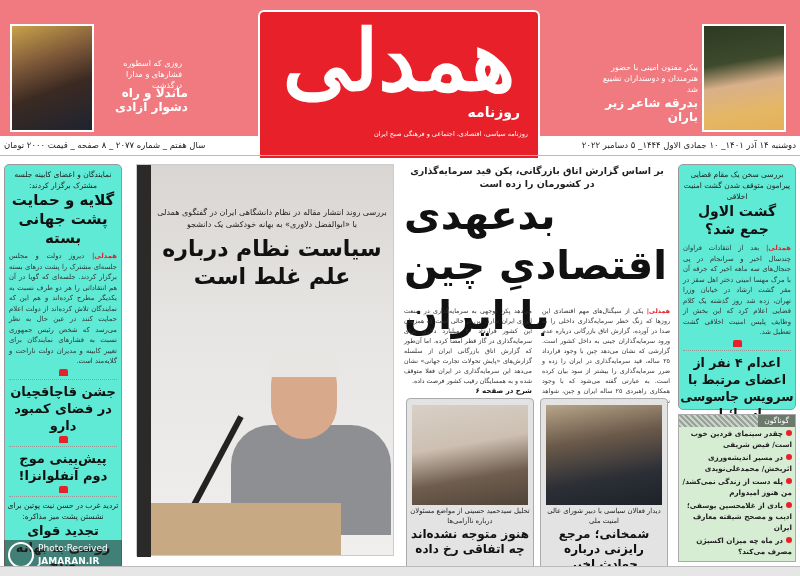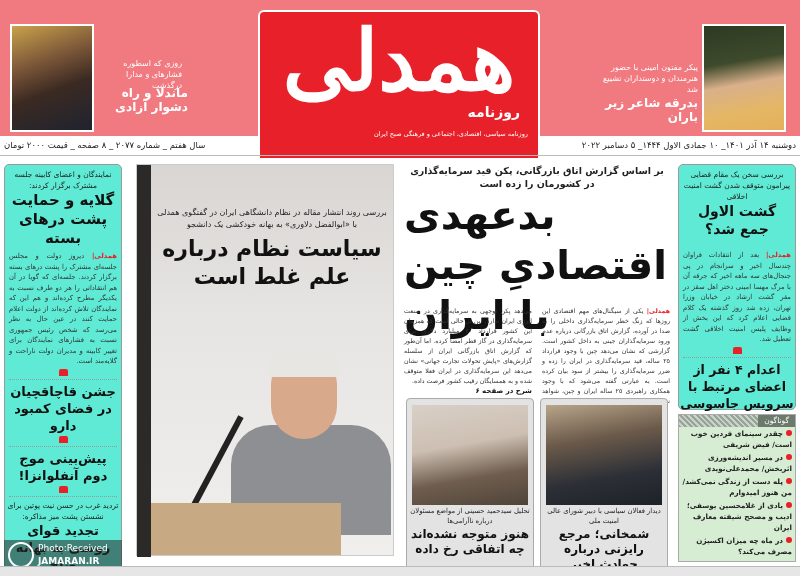--- a/index.html
+++ b/index.html
@@ -106,21 +106,21 @@
   </div>
 
   <div id="strip">
     <span id="strip-right">دوشنبه ۱۴ آذر ۱۴۰۱_ ۱۰ جمادی الاول ۱۴۴۴_ ۵ دسامبر ۲۰۲۲</span>
     <span id="strip-left">سال هفتم _ شماره ۲۰۷۷ _ ۸ صفحه _ قیمت ۲۰۰۰ تومان</span>
   </div>
 
   <div id="left-col" class="col-box">
     <div style="padding:4px 4px 0">
       <div class="kick">نمایندگان و اعضای کابینه جلسه مشترک برگزار کردند:</div>
-      <div class="head big">گلایه و حمایت پشت درهای بسته</div>
+      <div class="head big">گلایه و حمایت پشت جهانی بسته</div>
       <div class="body" style="margin-top:3px"><span class="brand">همدلی|</span> <span>دیروز دولت و مجلس جلسه‌ای مشترک را پشت درهای بسته برگزار کردند. جلسه‌ای که گویا در آن هم انتقاداتی را هر دو طرف نسبت به یکدیگر مطرح کرده‌اند و هم این که نمایندگان تلاش کرده‌اند از دولت اعلام حمایت کنند در عین حال به نظر می‌رسد که شخص رئیس جمهوری نسبت به فشارهای نمایندگان برای تغییر کابینه و مدیران دولت ناراحت و گلایه‌مند است.</span></div>
       <span class="pg"></span>
     </div>
     <div class="sep"></div>
     <div>
       <div class="head md">جشن قاچاقچیان در فضای کمبود دارو</div>
       <span class="pg"></span>
     </div>
     <div class="sep"></div>
     <div>
@@ -166,21 +166,21 @@
   <div id="card-left" class="card">
     <div class="cphoto"></div>
     <div class="ckick">تحلیل سیدحمید حسینی از مواضع مسئولان درباره ناآرامی‌ها</div>
     <div class="ctitle">هنوز متوجه نشده‌اند چه اتفاقی رخ داده</div>
   </div>
 
   <div id="right-col" class="col-box">
     <div style="padding:4px 4px 0">
       <div class="kick">بررسی سخن یک مقام قضایی پیرامون متوقف شدن گشت امنیت اخلاقی</div>
       <div class="head big">گشت الاول جمع شد؟</div>
-      <div class="body" style="margin-top:12px"><span class="brand">همدلی|</span> <span>بعد از انتقادات فراوان چندسال اخیر و سرانجام در پی جنجال‌های سه ماهه اخیر که جرقه آن با مرگ مهسا امینی دختر اهل سقز در مقر گشت ارشاد در خیابان وزرا تهران، زده شد روز گذشته یک کلام قضایی اعلام کرد که این بخش از وظایف پلیس امنیت اخلاقی گشت تعطیل شد.</span></div>
+      <div class="body" style="margin-top:5px"><span class="brand">همدلی|</span> <span>بعد از انتقادات فراوان چندسال اخیر و سرانجام در پی جنجال‌های سه ماهه اخیر که جرقه آن با مرگ مهسا امینی دختر اهل سقز در مقر گشت ارشاد در خیابان وزرا تهران، زده شد روز گذشته یک کلام قضایی اعلام کرد که این بخش از وظایف پلیس امنیت اخلاقی گشت تعطیل شد.</span></div>
       <span class="pg"></span>
     </div>
     <div class="sep"></div>
     <div>
       <div class="head md">اعدام ۴ نفر از اعضای مرتبط با سرویس جاسوسی اسرائیل</div>
       <span class="pg"></span>
     </div>
     <div class="sep"></div>
     <div>
       <div class="head md">بیانیه دفتر مولوی عبدالحمید درباره نفوذی‌ها</div>

